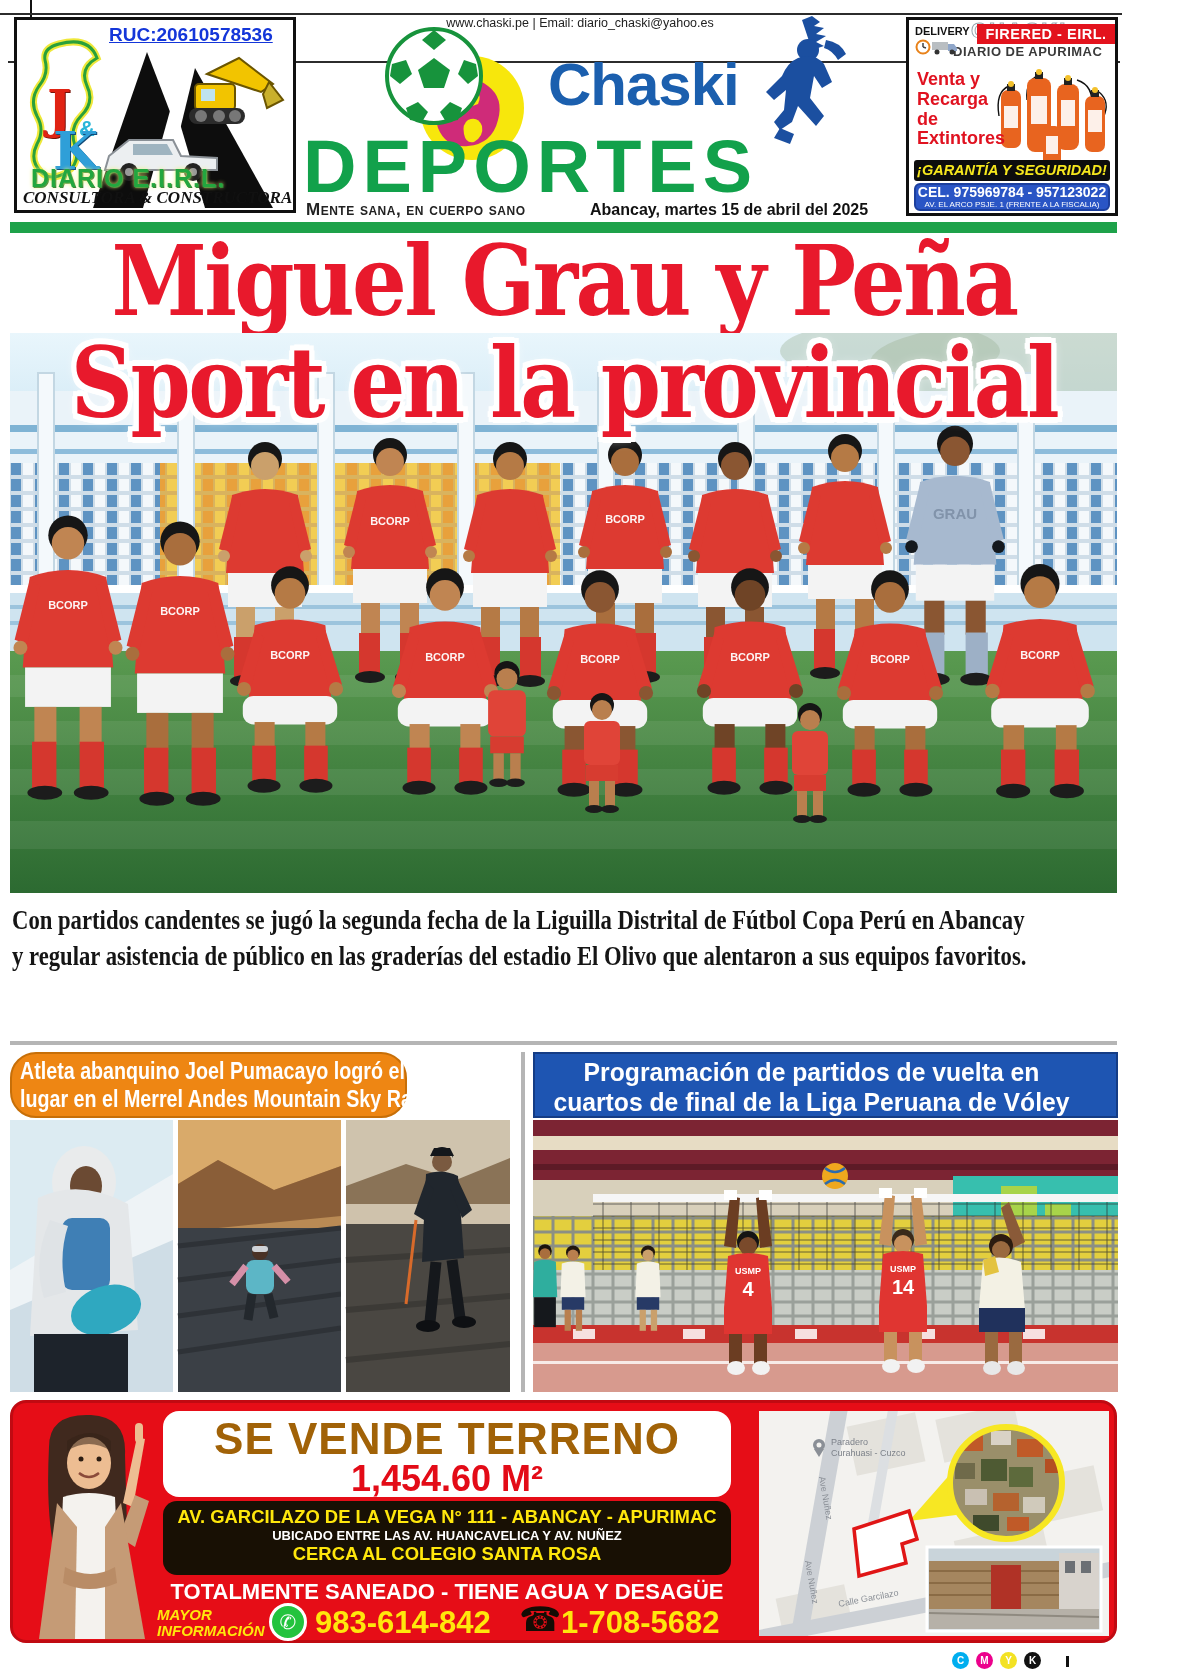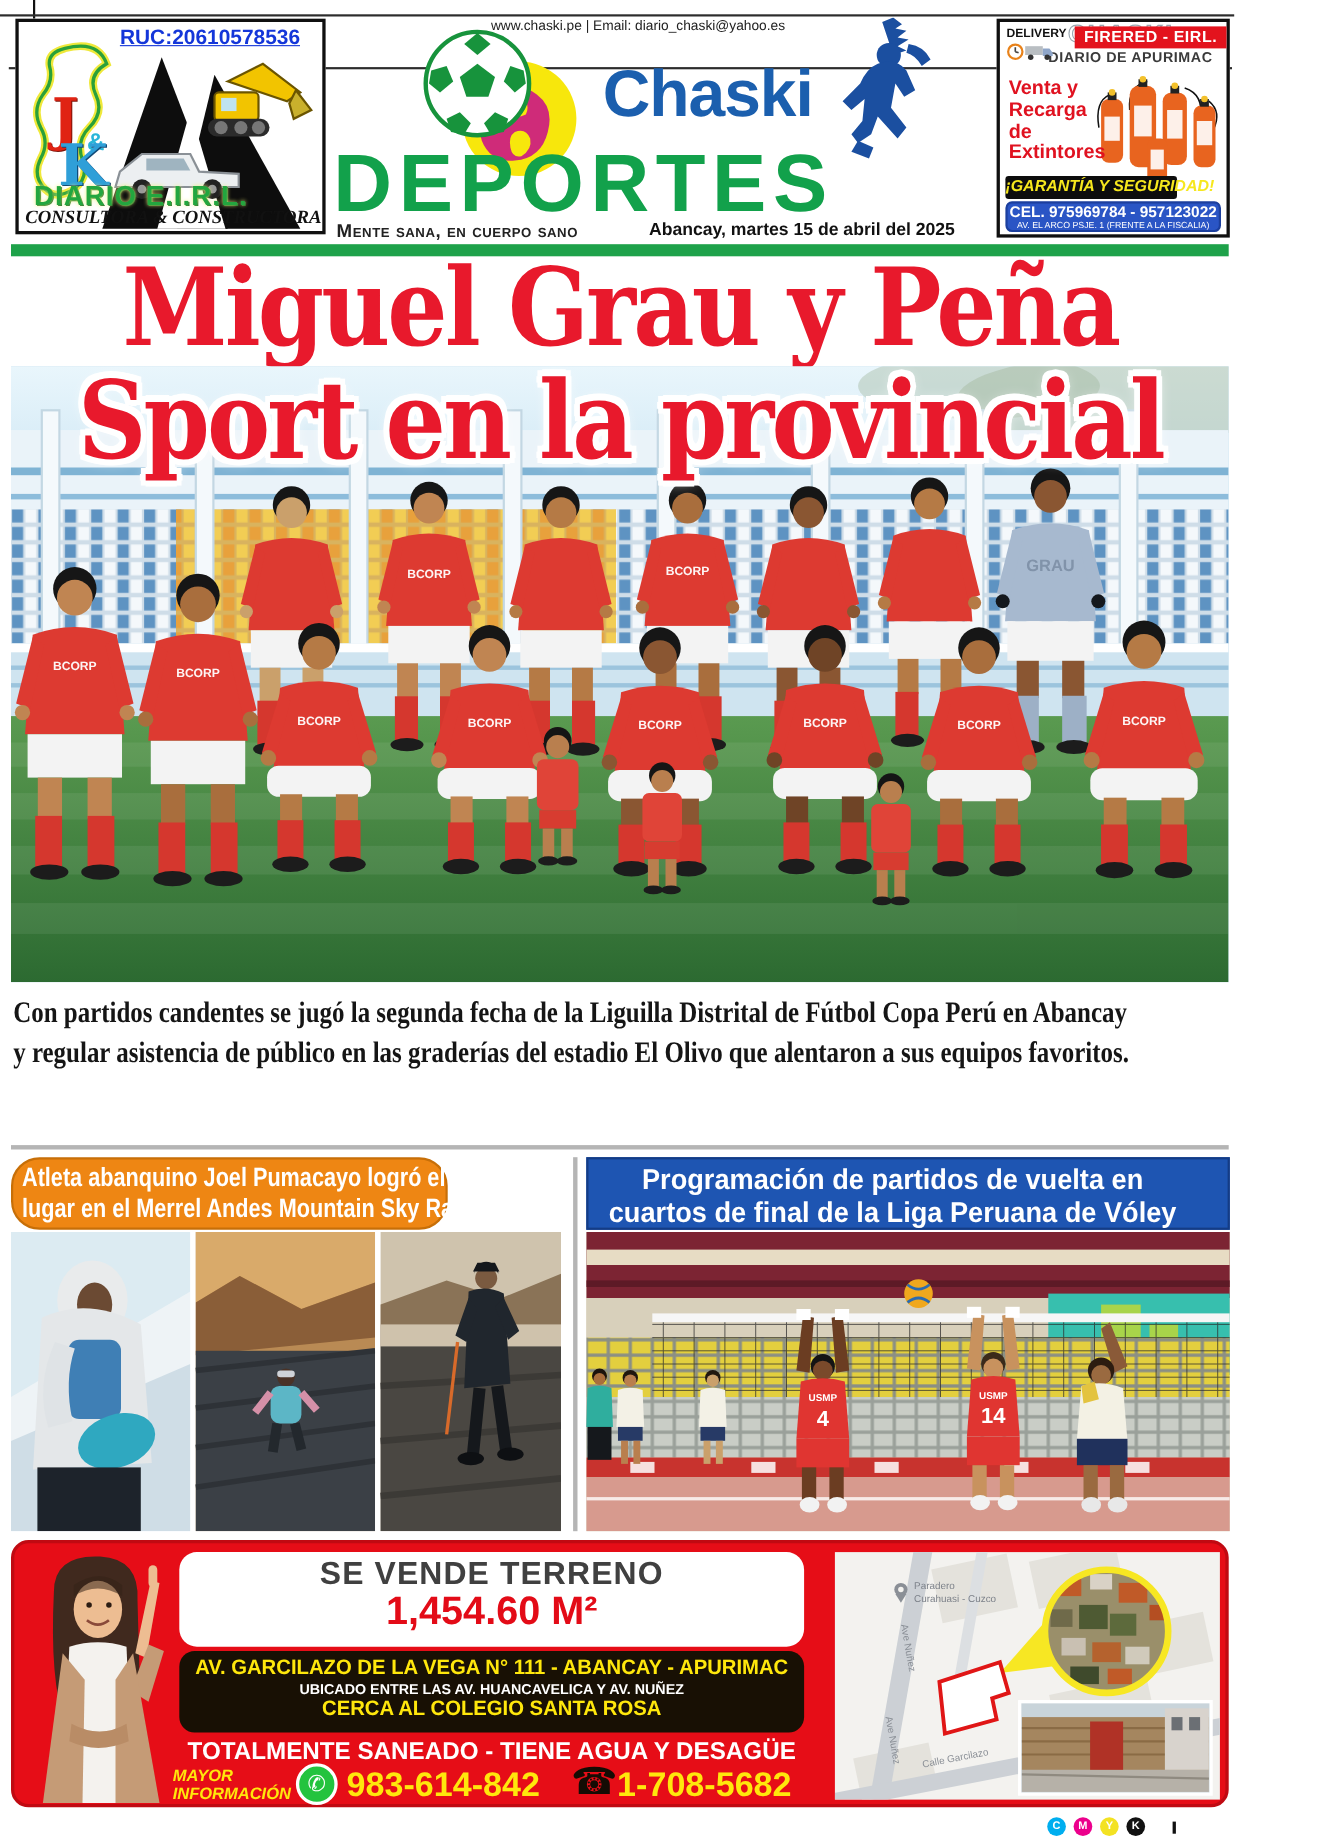--- a/index.html
+++ b/index.html
@@ -24,21 +24,21 @@
   .caption{font-family:"Liberation Serif",serif;font-weight:bold;color:#151515;font-size:27px;
            line-height:1.34;transform:scaleX(.84);transform-origin:left top;}
   .secttitle{color:#fff;font-weight:800;line-height:1.16;}
   .orangebox{background:#ee8613;border:2px solid #c76f08;box-sizing:border-box;padding:3px 8px;}
   .bluebox{background:#1e55b2;border:2px solid #143c85;box-sizing:border-box;padding:3px 10px;}
   .divh{background:#b5b5b5;}
   .divv{background:#b5b5b5;}
   
   .terreno{background:#e60d17;border:3px solid #c00a12;border-radius:16px;box-sizing:border-box;}
   .whitebanner{background:#fff;border-radius:16px;text-align:center;}
-  .tertitle{font-size:29px;font-weight:900;color:#404040;letter-spacing:1px;line-height:1.0;}
+  .tertitle{font-size:44px;font-weight:900;color:#a16207;letter-spacing:1px;line-height:1.0;}
   .terarea{font-size:36px;font-weight:900;color:#e30b17;line-height:1.0;}
   .blackbox{background:#181004;border-radius:14px;text-align:center;padding-top:5px;box-sizing:border-box;}
   .y1{color:#ffe70c;font-weight:800;font-size:19px;transform:scaleX(.97);transform-origin:center;white-space:nowrap;}
   .w1{color:#fff;font-weight:800;font-size:13px;white-space:nowrap;}
   .features{color:#fff;font-weight:800;font-size:22px;text-align:center;width:568px;white-space:nowrap;}
   .info{color:#ffe70c;font-weight:800;font-style:italic;font-size:15px;line-height:1.05;}
   .bigphone{color:#ffe70c;font-weight:900;font-size:31px;white-space:nowrap;}
   .ghost{font-weight:900;font-size:22px;color:transparent;-webkit-text-stroke:1px #9aa7b0;letter-spacing:2px;}
   .cmyk{width:17px;height:17px;border-radius:50%;color:#fff;font-size:10px;font-weight:800;
         display:flex;align-items:center;justify-content:center;}
@@ -171,21 +171,21 @@
         <circle cx="77" cy="16" r="3" fill="#f3c12c"></circle>
           <circle cx="104" cy="28" r="3" fill="#f3c12c"></circle>
       </g>
     </svg>
     <div class="abs" style="left:8px;top:50px;font-size:18px;font-weight:800;color:#e01220;line-height:1.1;">
       <div>Venta y</div>
       <div>Recarga</div>
       <div>de</div>
       <div>Extintores</div>
     </div>
-    <div class="abs nowrap" style="left:5px;top:140px;width:156px;height:21px;background:#0d0d0d;color:#f6e71d;font-weight:800;font-style:italic;font-size:14.5px;text-align:center;line-height:21px;border-radius:3px;">¡GARANTÍA Y SEGURIDAD!</div>
+    <div class="abs nowrap" style="left:5px;top:140px;width:196px;height:21px;background:#0d0d0d;color:#f6e71d;font-weight:800;font-style:italic;font-size:14.5px;text-align:center;line-height:21px;border-radius:3px;">¡GARANTÍA Y SEGURIDAD!</div>
     <div class="abs" style="left:5px;top:163px;width:196px;height:28px;background:#2a55c5;border:2px solid #1c3f9e;border-radius:6px;box-sizing:border-box;text-align:center;">
       <div class="nowrap" style="color:#fff;font-weight:800;font-size:14px;line-height:15px;">CEL. 975969784 - 957123022</div>
       <div class="nowrap" style="color:#fff;font-weight:400;font-size:8px;line-height:9px;">AV. EL ARCO PSJE. 1 (FRENTE A LA FISCALIA)</div>
     </div>
   </div>
 
   <div class="abs greenbar" style="left:10px;top:222px;width:1107px;height:11px;"></div>
 
   <div class="abs headline nowrap" style="left:0;top:234px;">Miguel Grau y Peña</div>
 

